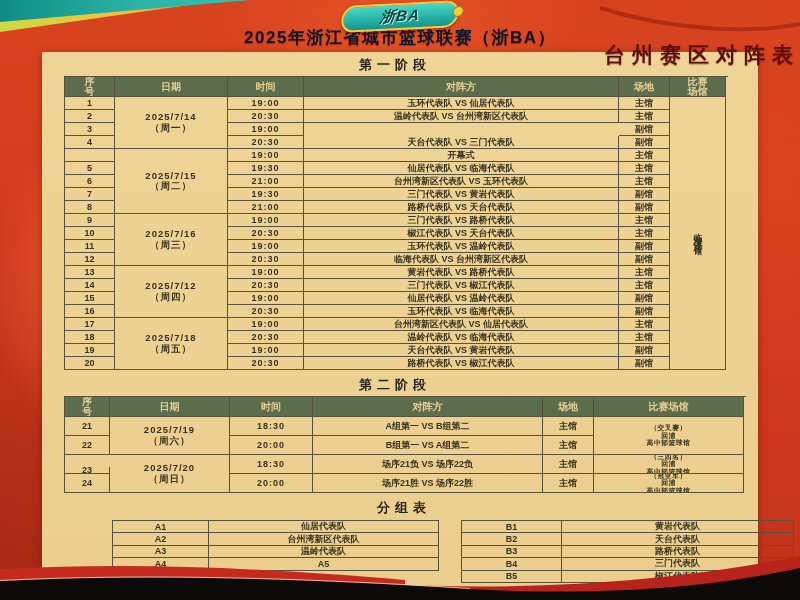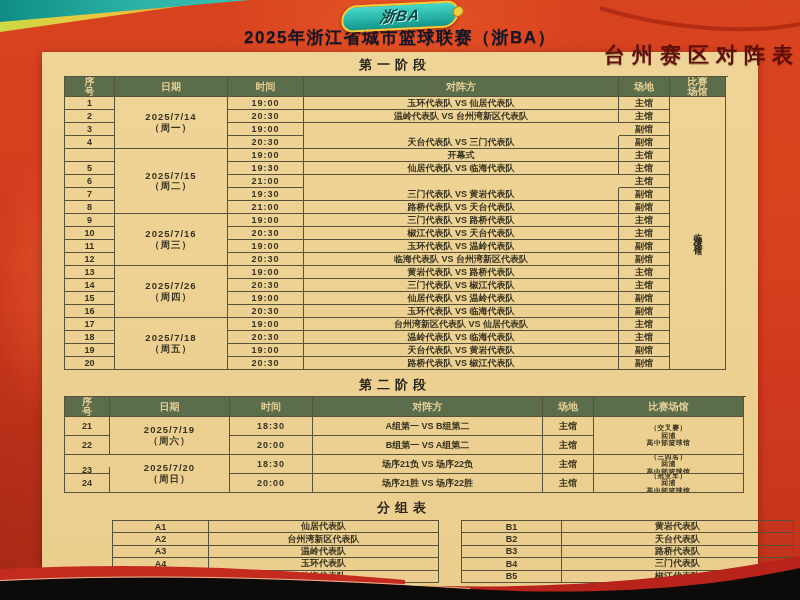--- a/index.html
+++ b/index.html
@@ -143,20 +143,21 @@
       <div class="cell c-data" style="grid-area: 6 / 1;"></div>
       <div class="cell c-data c-time" style="grid-area: 6 / 3;">19:00</div>
       <div class="cell c-data" style="grid-area: 6 / 4;">开幕式</div>
       <div class="cell c-data" style="grid-area: 6 / 5;">主馆</div>
       <div class="cell c-data" style="grid-area: 7 / 1;">5</div>
       <div class="cell c-data c-time" style="grid-area: 7 / 3;">19:30</div>
       <div class="cell c-data" style="grid-area: 7 / 4;">仙居代表队 VS 临海代表队</div>
       <div class="cell c-data" style="grid-area: 7 / 5;">主馆</div>
       <div class="cell c-data" style="grid-area: 8 / 1;">6</div>
       <div class="cell c-data c-time" style="grid-area: 8 / 3;">21:00</div>
+      <div class="cell c-data" style="grid-area: 8 / 4;">台州湾新区代表队 VS 玉环代表队</div>
       <div class="cell c-data" style="grid-area: 8 / 5;">主馆</div>
       <div class="cell c-data" style="grid-area: 9 / 1;">7</div>
       <div class="cell c-data c-time" style="grid-area: 9 / 3;">19:30</div>
       <div class="cell c-data" style="grid-area: 9 / 4;">三门代表队 VS 黄岩代表队</div>
       <div class="cell c-data" style="grid-area: 9 / 5;">副馆</div>
       <div class="cell c-data" style="grid-area: 10 / 1;">8</div>
       <div class="cell c-data c-time" style="grid-area: 10 / 3;">21:00</div>
       <div class="cell c-data" style="grid-area: 10 / 4;">路桥代表队 VS 天台代表队</div>
       <div class="cell c-data" style="grid-area: 10 / 5;">副馆</div>
       <div class="cell c-date" style="grid-area: 11 / 2 / span 4;">
@@ -173,21 +174,21 @@
       <div class="cell c-data" style="grid-area: 12 / 5;">主馆</div>
       <div class="cell c-data" style="grid-area: 13 / 1;">11</div>
       <div class="cell c-data c-time" style="grid-area: 13 / 3;">19:00</div>
       <div class="cell c-data" style="grid-area: 13 / 4;">玉环代表队 VS 温岭代表队</div>
       <div class="cell c-data" style="grid-area: 13 / 5;">副馆</div>
       <div class="cell c-data" style="grid-area: 14 / 1;">12</div>
       <div class="cell c-data c-time" style="grid-area: 14 / 3;">20:30</div>
       <div class="cell c-data" style="grid-area: 14 / 4;">临海代表队 VS 台州湾新区代表队</div>
       <div class="cell c-data" style="grid-area: 14 / 5;">副馆</div>
       <div class="cell c-date" style="grid-area: 15 / 2 / span 4;">
-        <div class="t">2025/7/26</div>
+        <div class="t">2025/7/12</div>
         <div class="t">（周四）</div>
       </div>
       <div class="cell c-data" style="grid-area: 15 / 1;">13</div>
       <div class="cell c-data c-time" style="grid-area: 15 / 3;">19:00</div>
       <div class="cell c-data" style="grid-area: 15 / 4;">黄岩代表队 VS 路桥代表队</div>
       <div class="cell c-data" style="grid-area: 15 / 5;">主馆</div>
       <div class="cell c-data" style="grid-area: 16 / 1;">14</div>
       <div class="cell c-data c-time" style="grid-area: 16 / 3;">20:30</div>
       <div class="cell c-data" style="grid-area: 16 / 4;">三门代表队 VS 椒江代表队</div>
       <div class="cell c-data" style="grid-area: 16 / 5;">主馆</div>
@@ -286,21 +287,20 @@
   <div class="stage-heading h3">分组表</div>
   <div class="groups-wrap">
     <div class="sched grid-ga" id="groupA">
         <div class="cell c-data">A1</div>
         <div class="cell c-data">仙居代表队</div>
         <div class="cell c-data">A2</div>
         <div class="cell c-data">台州湾新区代表队</div>
         <div class="cell c-data">A3</div>
         <div class="cell c-data">温岭代表队</div>
         <div class="cell c-data">A4</div>
-        <div class="cell c-data">玉环代表队</div>
         <div class="cell c-data">A5</div>
         <div class="cell c-data">临海代表队</div>
       </div>
     <div class="sched grid-gb" id="groupB">
         <div class="cell c-data">B1</div>
         <div class="cell c-data">黄岩代表队</div>
         <div class="cell c-data">B2</div>
         <div class="cell c-data">天台代表队</div>
         <div class="cell c-data">B3</div>
         <div class="cell c-data">路桥代表队</div>

